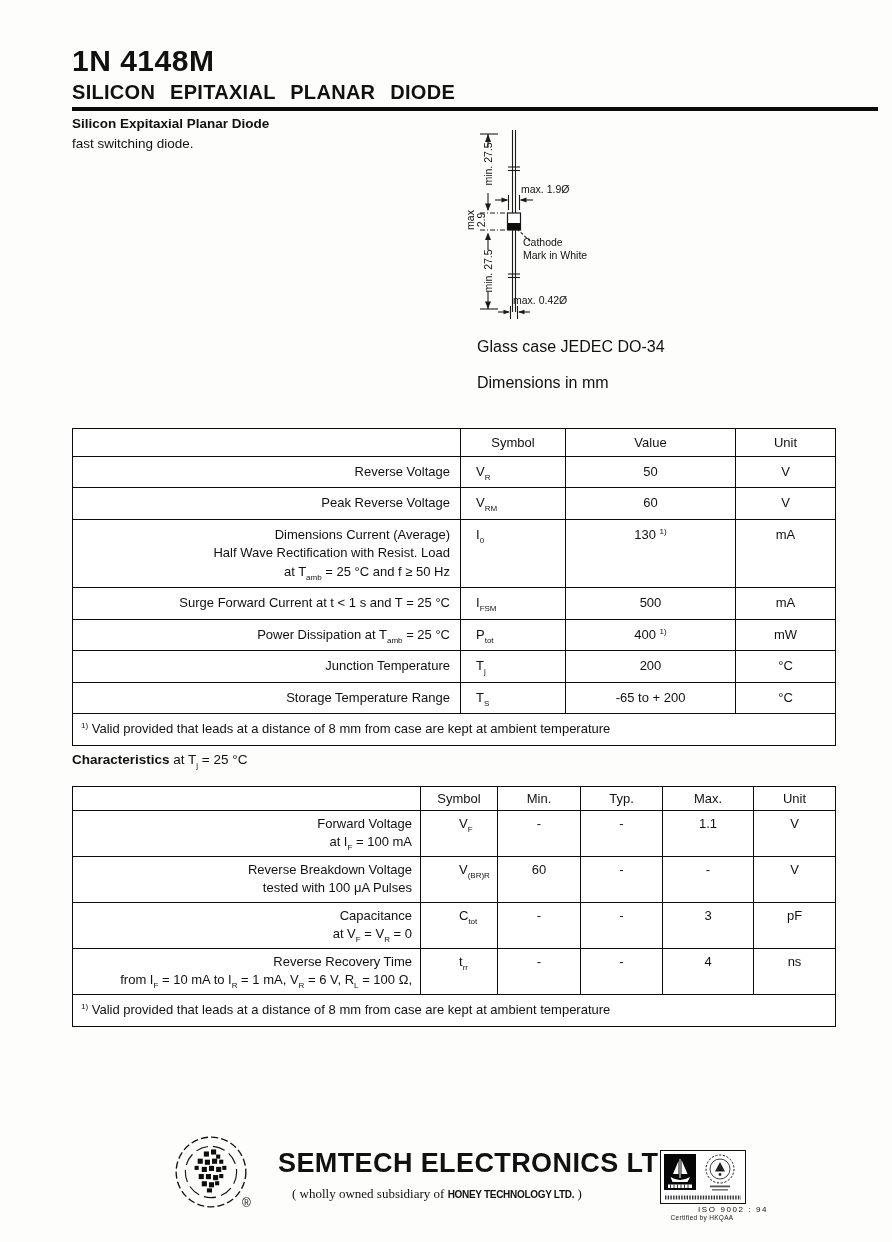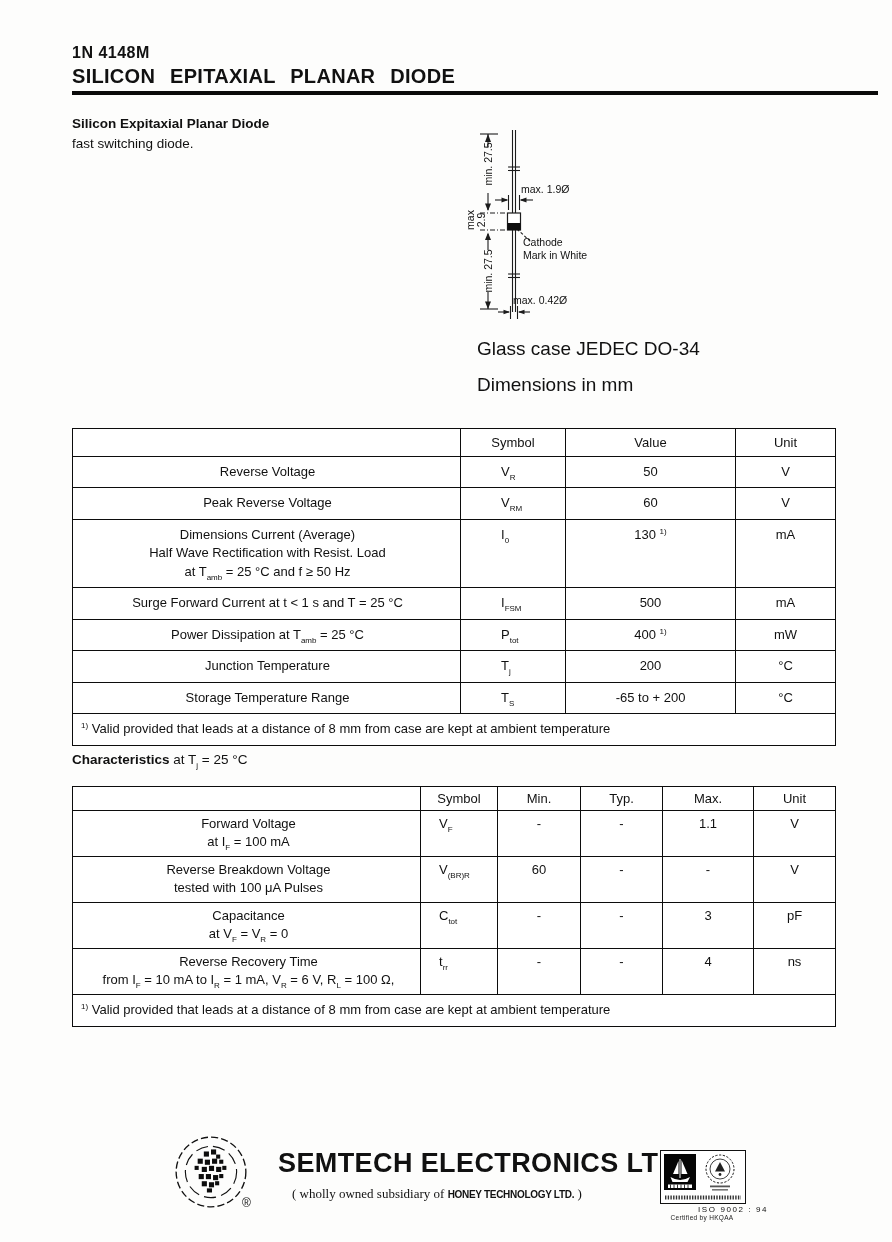--- a/index.html
+++ b/index.html
@@ -5,42 +5,42 @@
   html,body{margin:0;padding:0;background:#e8e8e8;}
   .page{
     position:relative;width:892px;height:1242px;margin:0 auto;
     background:#fdfdfc;color:#111;overflow:hidden;
     font-family:"Liberation Sans","DejaVu Sans",sans-serif;
     -webkit-font-smoothing:antialiased;
   }
   .abs{position:absolute;}
   
   .doc-header{left:72px;top:44px;width:806px;border-bottom:4px solid #0a0a0a;padding-bottom:3px;}
-  .part-number{font-size:16px;font-weight:bold;letter-spacing:.5px;}
+  .part-number{font-size:30px;font-weight:bold;letter-spacing:.5px;}
   .doc-title{font-size:20px;font-weight:bold;word-spacing:9px;margin-top:3px;letter-spacing:.3px;}
   
   .intro{left:72px;top:114px;font-size:13.5px;line-height:1.5;}
   .intro .b{font-weight:bold;}
   
-  .caption{font-size:19px;}
+  .caption{font-size:16px;}
   
   .sec-heading{font-size:13.5px;}
   .sec-heading .b{font-weight:bold;}
   sub{font-size:8px;line-height:0;}
   sup{font-size:8px;line-height:0;}
   
   table{border-collapse:collapse;table-layout:fixed;background:#fff;}
   th,td{border:1.5px solid #0c0c0c;font-size:13px;font-weight:normal;vertical-align:top;}
   th{text-align:center;padding:6px 2px;}
-  td.desc{text-align:center;padding:6px 10px 6px 12px;line-height:1.42;}
+  td.desc{text-align:right;padding:6px 10px 6px 12px;line-height:1.42;}
   td.cell{text-align:center;padding:6px 4px;line-height:1.42;}
-  td.sym{text-align:left;padding:6px 4px 6px 40px;line-height:1.42;}
+  td.sym{text-align:left;padding:6px 4px 6px 15px;line-height:1.42;}
   #char-table td.desc{padding:4px 8px 4px 12px;}
   #char-table td.cell,#char-table td.sym{padding:4px 4px;}
-  #char-table td.sym{padding-left:18px;margin-top:25px;}
+  #char-table td.sym{padding-left:38px;margin-top:25px;}
   #char-table th{padding:4px 2px;}
   td.footnote{text-align:left;padding:7px 8px;font-size:13px;line-height:1.3;}
   
   .company-name{font-size:27px;font-weight:bold;letter-spacing:.4px;}
   .subsidiary{font-size:13px;font-family:"Liberation Serif","DejaVu Serif",serif;}
   .subsidiary .honey{font-family:"Liberation Sans",sans-serif;font-weight:bold;font-size:10px;letter-spacing:-.3px;}
   .reg-mark{font-size:12px;}
   .cert-l1{font-size:8px;letter-spacing:1.6px;text-align:center;margin-top:1px;white-space:nowrap;margin-left:38px;}
   .cert-l2{font-size:6.5px;letter-spacing:.3px;text-align:center;color:#222;white-space:nowrap;}
   .cert-box{border:1.5px solid #111;width:84px;height:52px;background:#fff;}

